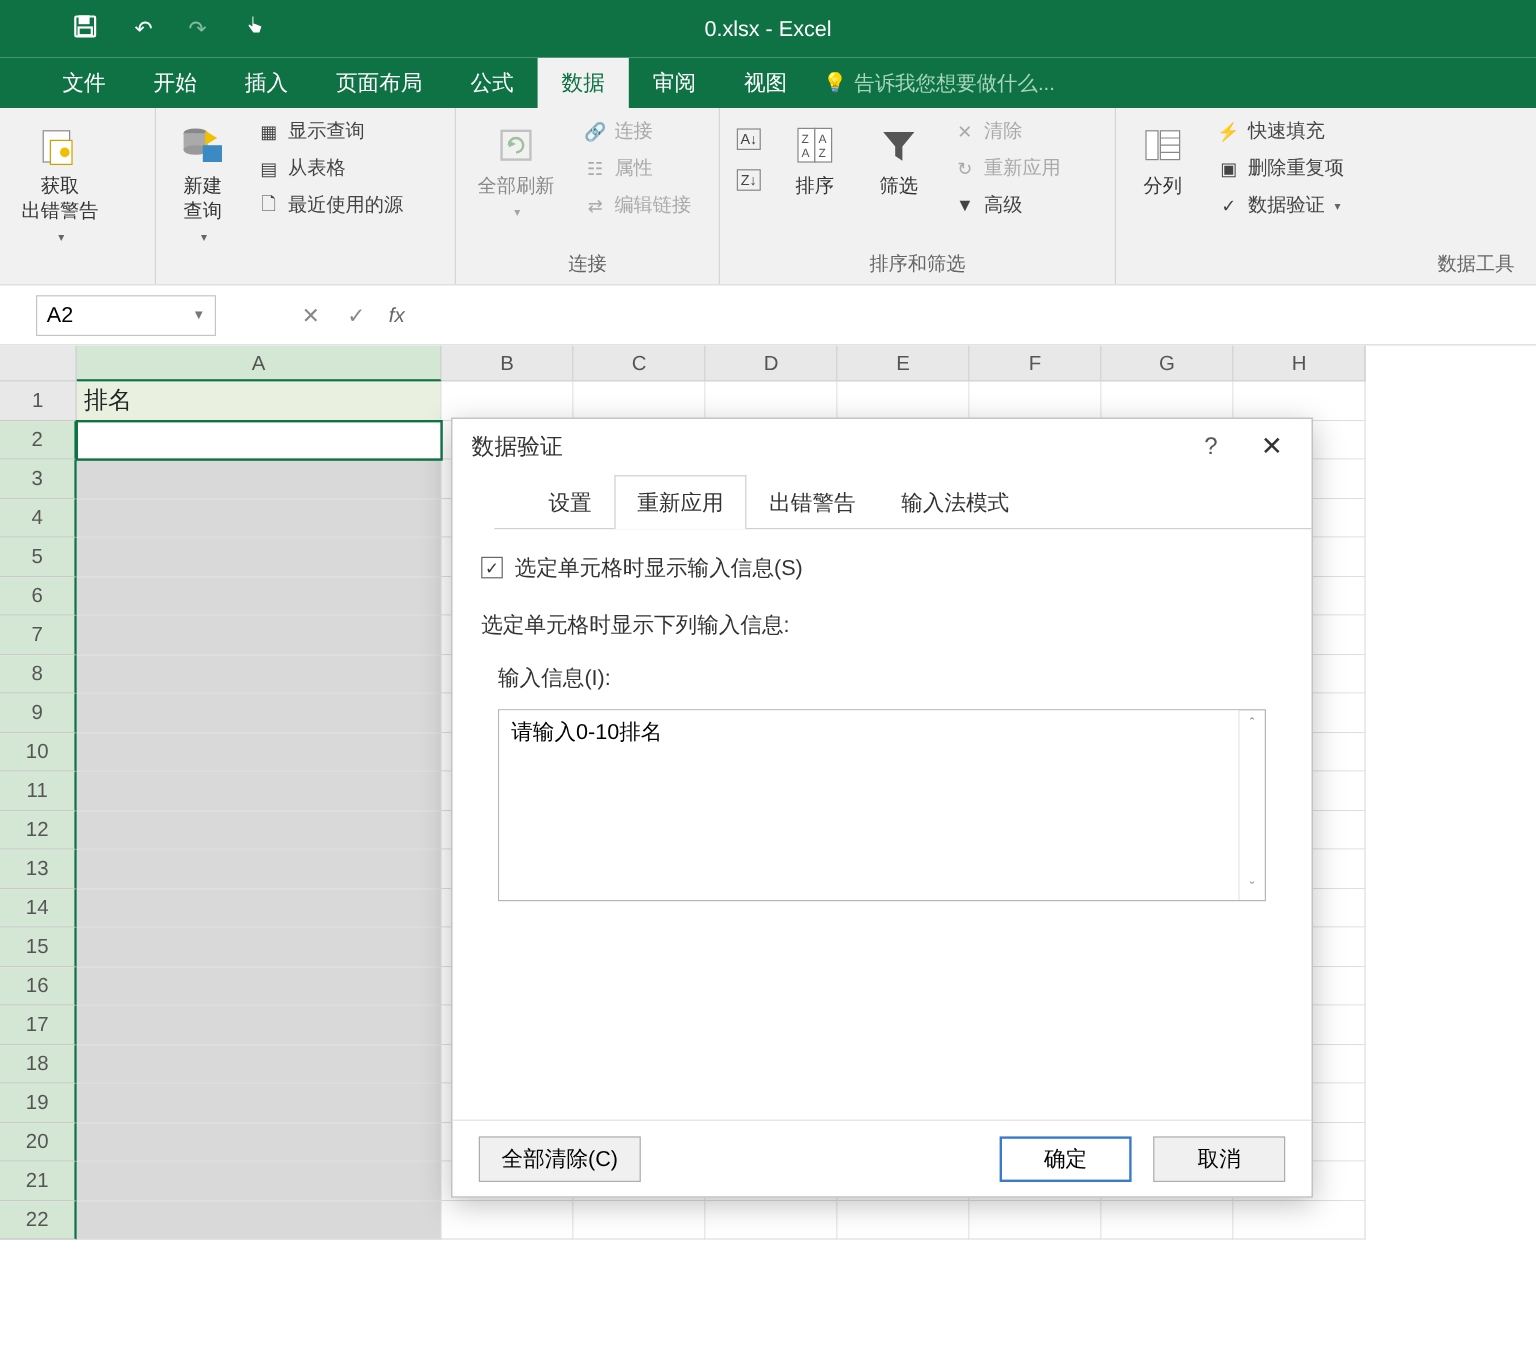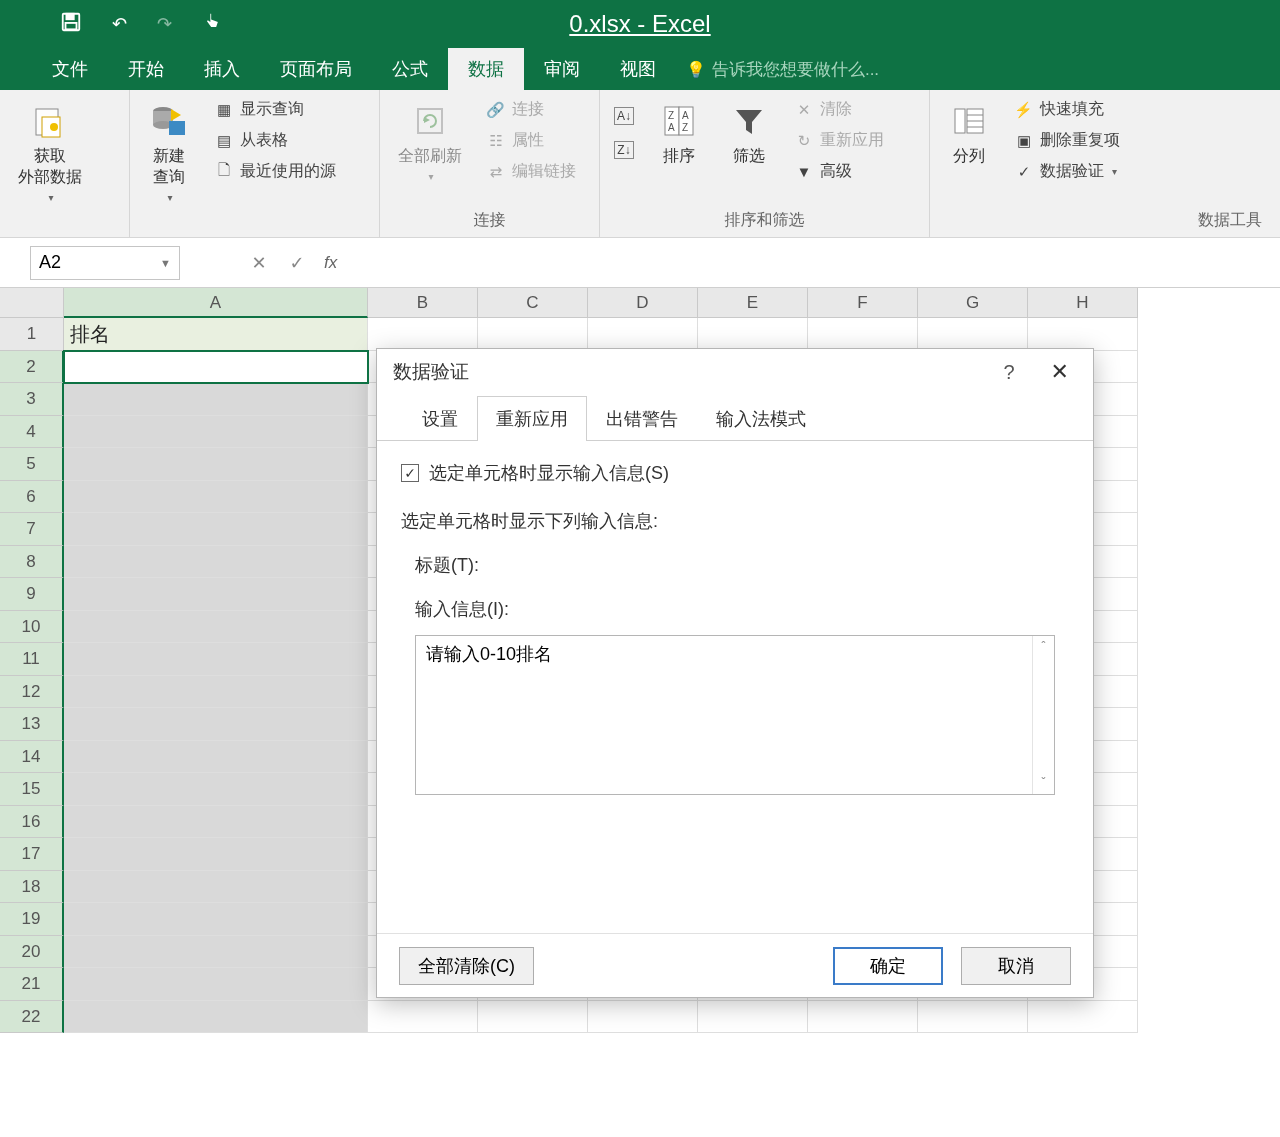--- a/index.html
+++ b/index.html
@@ -2,21 +2,21 @@
 <html><head>
 <meta charset="utf-8">
 <style>
 * { margin: 0; padding: 0; box-sizing: border-box; font-family: "Microsoft YaHei", "Segoe UI", sans-serif; }
 body { background: #fff; overflow: hidden; width: 1280px; height: 1137px; position: relative; }
 
 
 .titlebar { background: #0e7244; height: 48px; display: flex; align-items: center; padding: 0 20px; position: relative; }
 .titlebar .qa-icons { display: flex; gap: 30px; align-items: center; margin-left: 40px; }
 .titlebar .qa-icon { color: #fff; font-size: 18px; cursor: pointer; }
-.titlebar .app-title { position: absolute; left: 50%; transform: translateX(-50%); color: #fff; font-size: 24px; width: 100%; text-align: center; pointer-events: none; text-decoration: underline; }
+.titlebar .app-title { position: absolute; left: 50%; transform: translateX(-50%); color: #fff; font-size: 18px; width: 100%; text-align: center; pointer-events: none; }
 
 
 .ribbon-tabs { background: #0e7244; height: 42px; display: flex; align-items: stretch; padding-left: 32px; }
 .ribbon-tab { color: #fff; padding: 10px 20px; font-size: 18px; cursor: pointer; display: flex; align-items: center; }
 .ribbon-tab.active { background: #f1f1f1; color: #0e7244; }
 .tell-me { color: #a7d5bd; font-size: 17px; display: flex; align-items: center; margin-left: 10px; gap: 6px; }
 .bulb-icon { font-size: 16px; }
 
 
 .ribbon { background: #f1f1f1; height: 148px; border-bottom: 1px solid #d6d6d6; display: flex; }
@@ -54,21 +54,21 @@
 .cell { border-right: 1px solid #dedede; border-bottom: 1px solid #dedede; font-size: 20px; padding: 2px 6px; line-height: 28px; background: #fff; }
 .cell.selblock { background: #d9d9d9; }
 .cell.header-cell { background: #e9f0e0; font-weight: normal; color: #222; border-bottom: 1px solid #bdbdbd; }
 .cell.active { background: #fff; outline: 2px solid #0e7244; outline-offset: -1px; z-index: 2; }
 
 
 .dialog { position: absolute; left: 376px; top: 348px; width: 718px; height: 650px; background: #fff; border: 1px solid #b5b5b5; box-shadow: 0 6px 24px rgba(0,0,0,0.25); display: flex; flex-direction: column; }
 .dlg-title { height: 46px; display: flex; align-items: center; padding: 0 16px; font-size: 19px; color: #333; }
 .dlg-title .dlg-help { margin-left: auto; margin-right: 28px; font-size: 20px; color: #555; cursor: pointer; }
 .dlg-title .dlg-close { font-size: 22px; color: #333; cursor: pointer; padding: 4px 8px; }
-.dlg-tabs { display: flex; border-bottom: 1px solid #cfcfcf; padding-left: 26px; gap: 0; }
+.dlg-tabs { display: flex; border-bottom: 1px solid #cfcfcf; padding-left: 26px; gap: 0; margin-left: 35px; }
 .dlg-tab { padding: 10px 18px; font-size: 18px; color: #333; cursor: pointer; border: 1px solid transparent; border-bottom: none; position: relative; top: 1px; }
 .dlg-tab.active { border-color: #cfcfcf; background: #fff; }
 .dlg-body { flex: 1; padding: 20px 24px; display: flex; flex-direction: column; gap: 14px; font-size: 18px; color: #333; }
 .chk-row { display: flex; align-items: center; gap: 10px; }
 .chk-box { width: 18px; height: 18px; border: 1px solid #666; display: inline-flex; align-items: center; justify-content: center; font-size: 14px; color: #333; }
 .field-label { margin-top: 6px; margin-left: 14px; }
 .text-input { margin: 0 14px; height: 40px; border: 1px solid #b5b5b5; padding: 4px 10px; font-size: 18px; outline: none; }
 .textarea-wrap { margin: 0 14px; border: 1px solid #b5b5b5; height: 160px; position: relative; }
 .textarea-input { width: calc(100% - 22px); height: 100%; border: none; outline: none; padding: 6px 10px; font-size: 18px; resize: none; }
 .ta-scroll { position: absolute; right: 0; top: 0; width: 22px; height: 100%; border-left: 1px solid #e4e4e4; display: flex; flex-direction: column; justify-content: space-between; align-items: center; color: #888; font-size: 12px; padding: 4px 0; }
@@ -123,21 +123,21 @@
     <div class="ribbon-group-body">
       <div class="big-btn">
         <span class="icon-box">
           <svg width="36" height="36" viewBox="0 0 36 36">
               <rect x="4" y="6" width="22" height="26" fill="#fdfdfd" stroke="#8a8a8a"></rect>
               <rect x="10" y="14" width="18" height="20" fill="#fff" stroke="#d0a000"></rect>
               <circle cx="22" cy="24" r="4" fill="#f0c000"></circle>
             </svg>
         </span>
         <span class="lbl" style="white-space:pre">获取
-外部数据</span>
+出错警告</span>
         <span class="drop-tri">▾</span>
       </div>
     </div>
     <div class="ribbon-group-label"></div>
   </div>
 
   <div class="ribbon-group" style="width:250px">
     <div class="ribbon-group-body">
       <div class="big-btn">
         <span class="icon-box">
@@ -574,21 +574,20 @@
     <div class="dlg-tab active">重新应用</div>
     <div class="dlg-tab">出错警告</div>
     <div class="dlg-tab">输入法模式</div>
   </div>
   <div class="dlg-body">
     <div class="chk-row">
       <span class="chk-box">✓</span>
       <span>选定单元格时显示输入信息(S)</span>
     </div>
     <div style="margin-top:10px">选定单元格时显示下列输入信息:</div>
-    <div class="field-label">标题(T):</div>
     <div class="field-label">输入信息(I):</div>
     <div class="textarea-wrap">
       <textarea class="textarea-input" style="">请输入0-10排名</textarea>
       <div class="ta-scroll">
         <span>ˆ</span>
         <span>ˇ</span>
       </div>
     </div>
   </div>
   <div class="dlg-footer">

